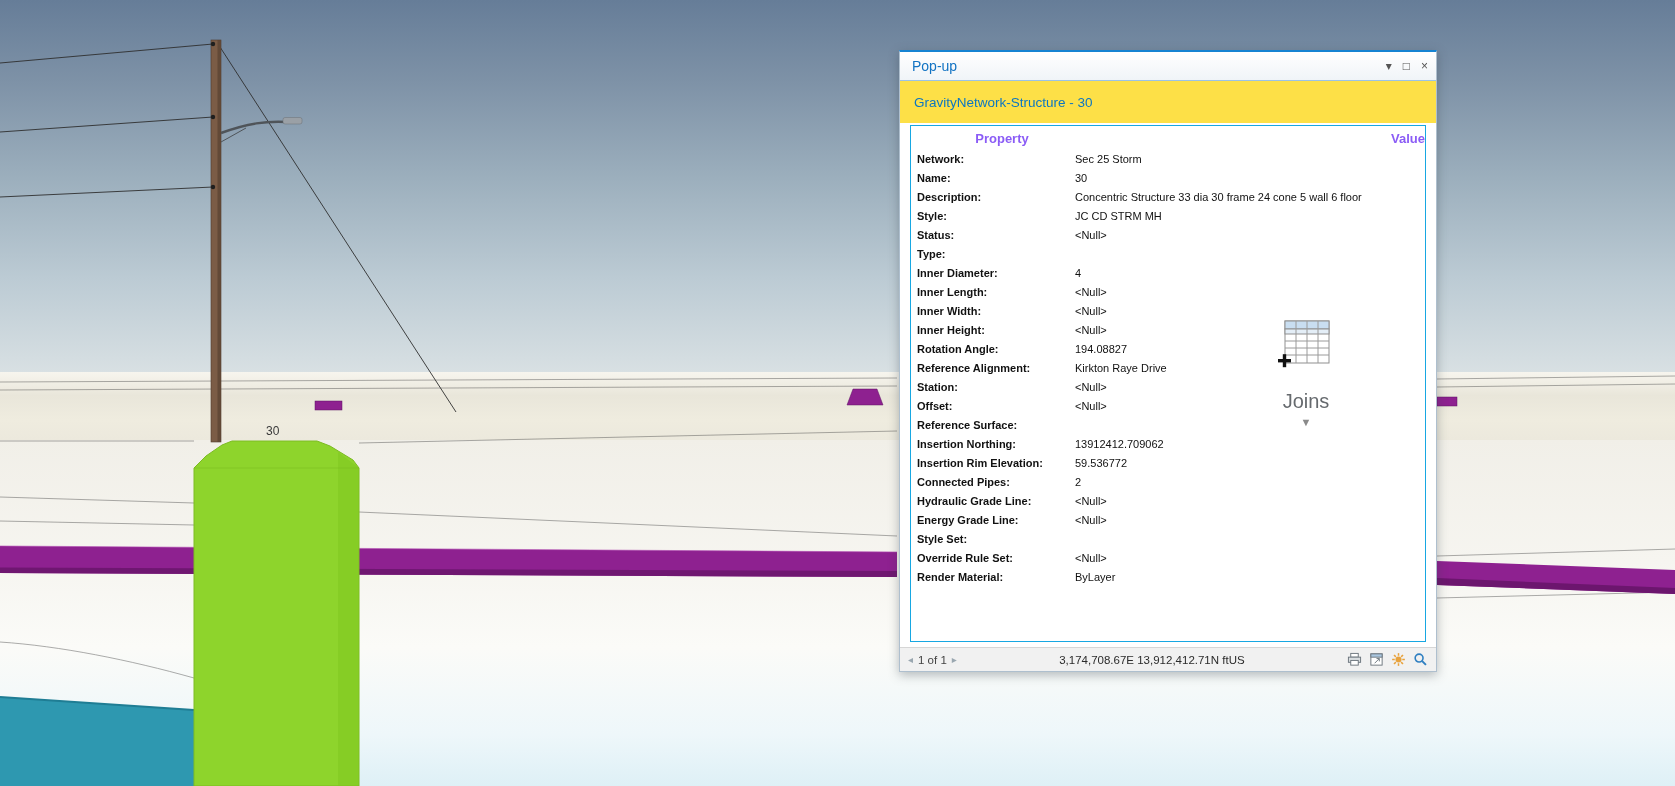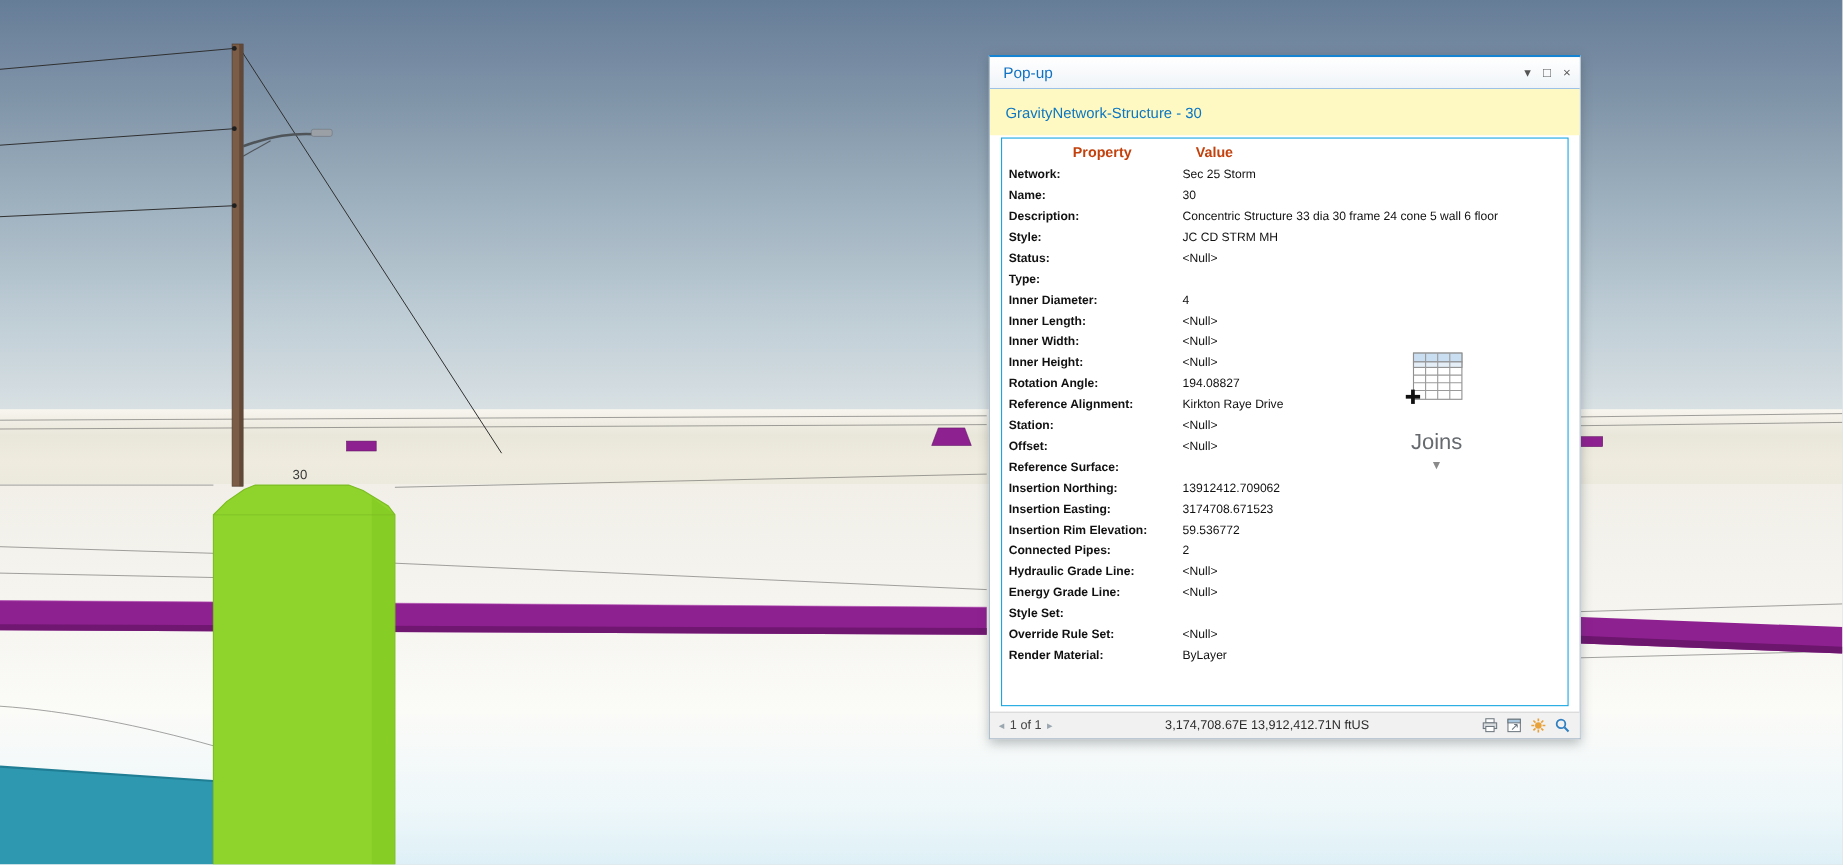--- a/index.html
+++ b/index.html
@@ -26,27 +26,27 @@
     box-sizing:border-box;background:#fff;
     border:1px solid #aebfce;border-top:2px solid #1583d2;
     box-shadow:0 3px 10px rgba(50,60,70,.35);
     display:flex;flex-direction:column;}
   .titlebar{flex:0 0 28px;display:flex;align-items:center;
     padding:0 8px 0 12px;background:linear-gradient(#ffffff,#f0f4f8);
     border-bottom:1px solid #9cc3e5;}
   .title{color:#1273c3;font-size:14px;}
   .win-controls{margin-left:auto;display:flex;gap:11px;color:#555;font-size:12px;}
   .win-controls span{cursor:pointer;line-height:12px;}
-  .linkbar{flex:0 0 42px;display:flex;align-items:center;padding:0 14px;background:#fef9c3;}
+  .linkbar{flex:0 0 42px;display:flex;align-items:center;padding:0 14px;background:#fde047;}
   .popup-link{color:#0c76c2;font-size:13.5px;cursor:pointer;}
   .tablewrap{flex:1 1 auto;margin:2px 10px 5px 10px;border:1px solid #17a7e2;
     overflow:hidden;padding-top:3px;background:#fff;}
-  .thead{display:flex;font-weight:bold;font-size:13px;color:#c2410c;padding:2px 0 4px 6px;}
+  .thead{display:flex;font-weight:bold;font-size:13px;color:#8b5cf6;padding:2px 0 4px 6px;}
   .thead .ph{width:170px;text-align:center;}
-  .thead .vh{flex:1;text-align:left;}
+  .thead .vh{flex:1;text-align:right;}
   .prow{display:flex;align-items:center;min-height:19px;padding-left:6px;
     font-size:11px;line-height:15px;color:#111;}
   .prow .p{width:158px;font-weight:bold;padding-right:4px;box-sizing:border-box;}
   .prow .v{flex:1;padding-right:10px;}
   .statusbar{flex:0 0 23px;display:flex;align-items:center;background:#f1f1f1;
     border-top:1px solid #d6d6d6;padding:0 8px;font-size:11.5px;color:#333;}
   .pager{display:flex;align-items:center;gap:5px;color:#444;}
   .pager .arrow{color:#9aa7b0;font-size:10px;cursor:pointer;}
   .coords{flex:1;text-align:center;color:#2b2b2b;}
   .sbicons{display:flex;align-items:center;gap:7px;}
@@ -214,24 +214,20 @@
     <span class="p">Offset:</span>
     <span class="v">&lt;Null&gt;</span>
   </div>
           <div class="prow">
     <span class="p">Reference Surface:</span>
     <span class="v"></span>
   </div>
           <div class="prow">
     <span class="p">Insertion Northing:</span>
     <span class="v">13912412.709062</span>
-  </div>
-          <div class="prow">
-    <span class="p">Insertion Easting:</span>
-    <span class="v">3174708.671523</span>
   </div>
           <div class="prow">
     <span class="p">Insertion Rim Elevation:</span>
     <span class="v">59.536772</span>
   </div>
           <div class="prow">
     <span class="p">Connected Pipes:</span>
     <span class="v">2</span>
   </div>
           <div class="prow">

